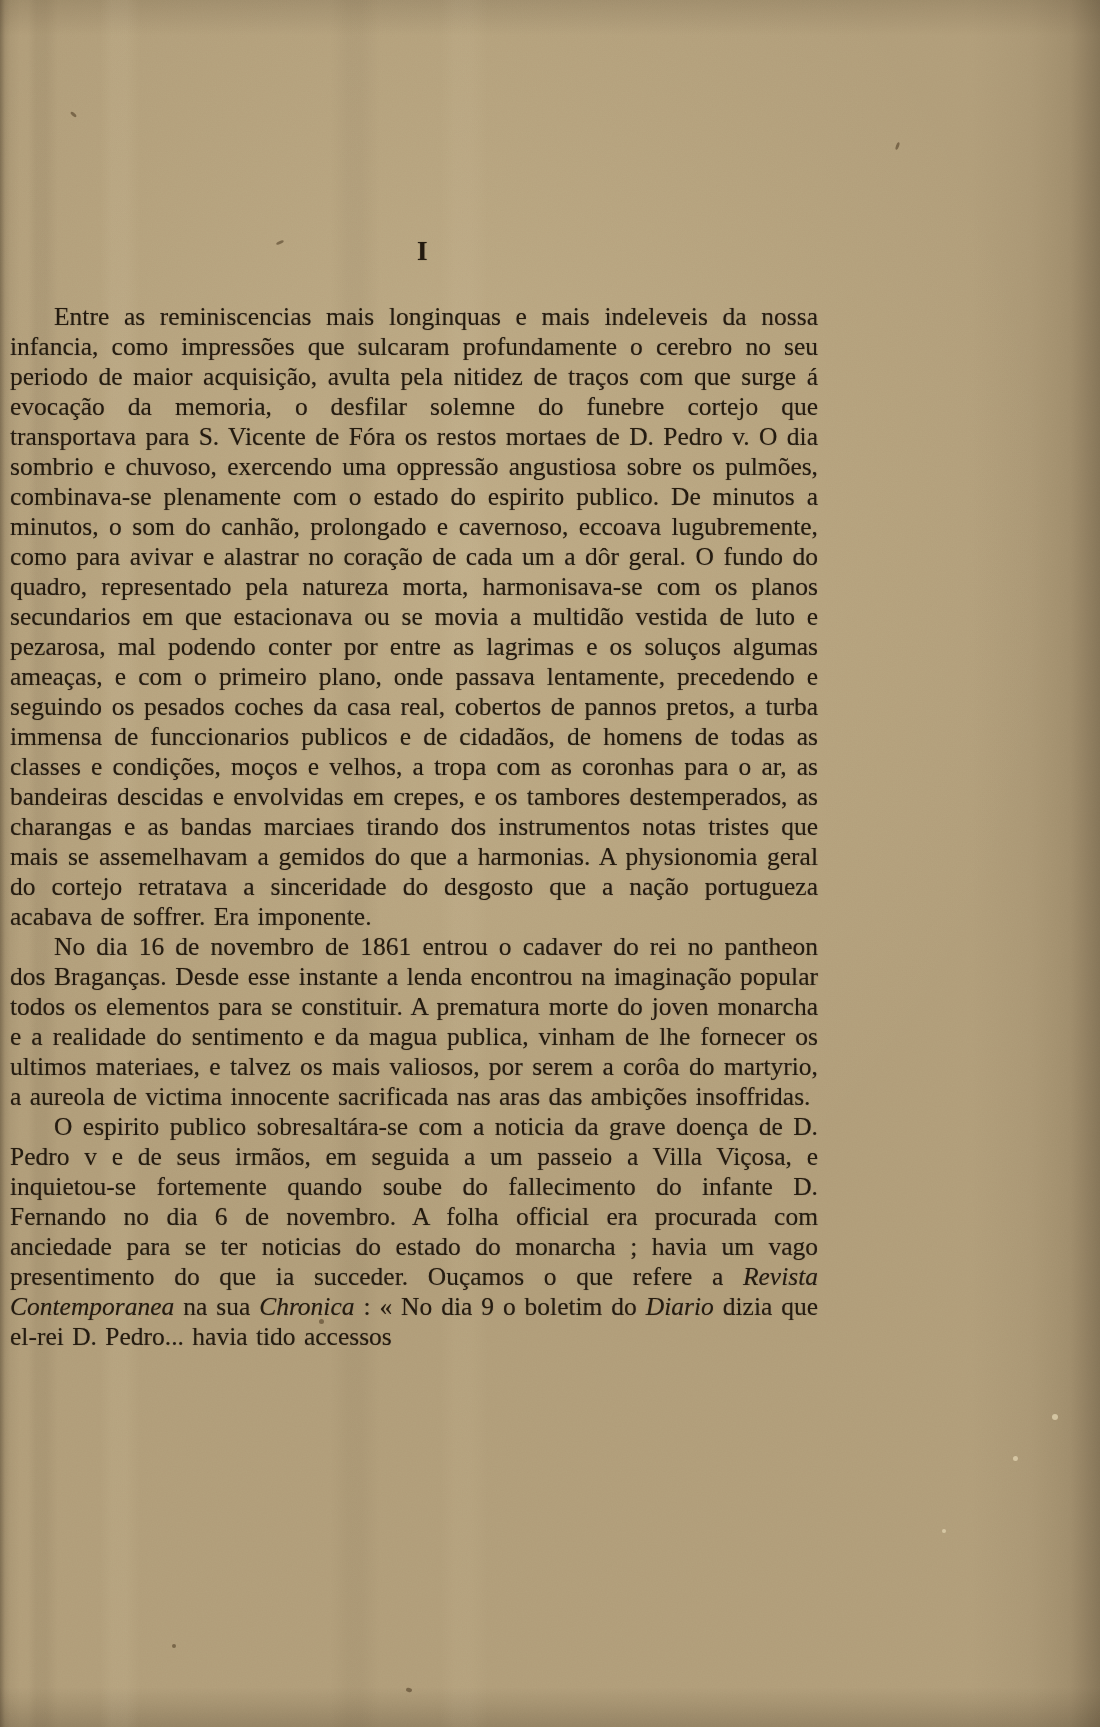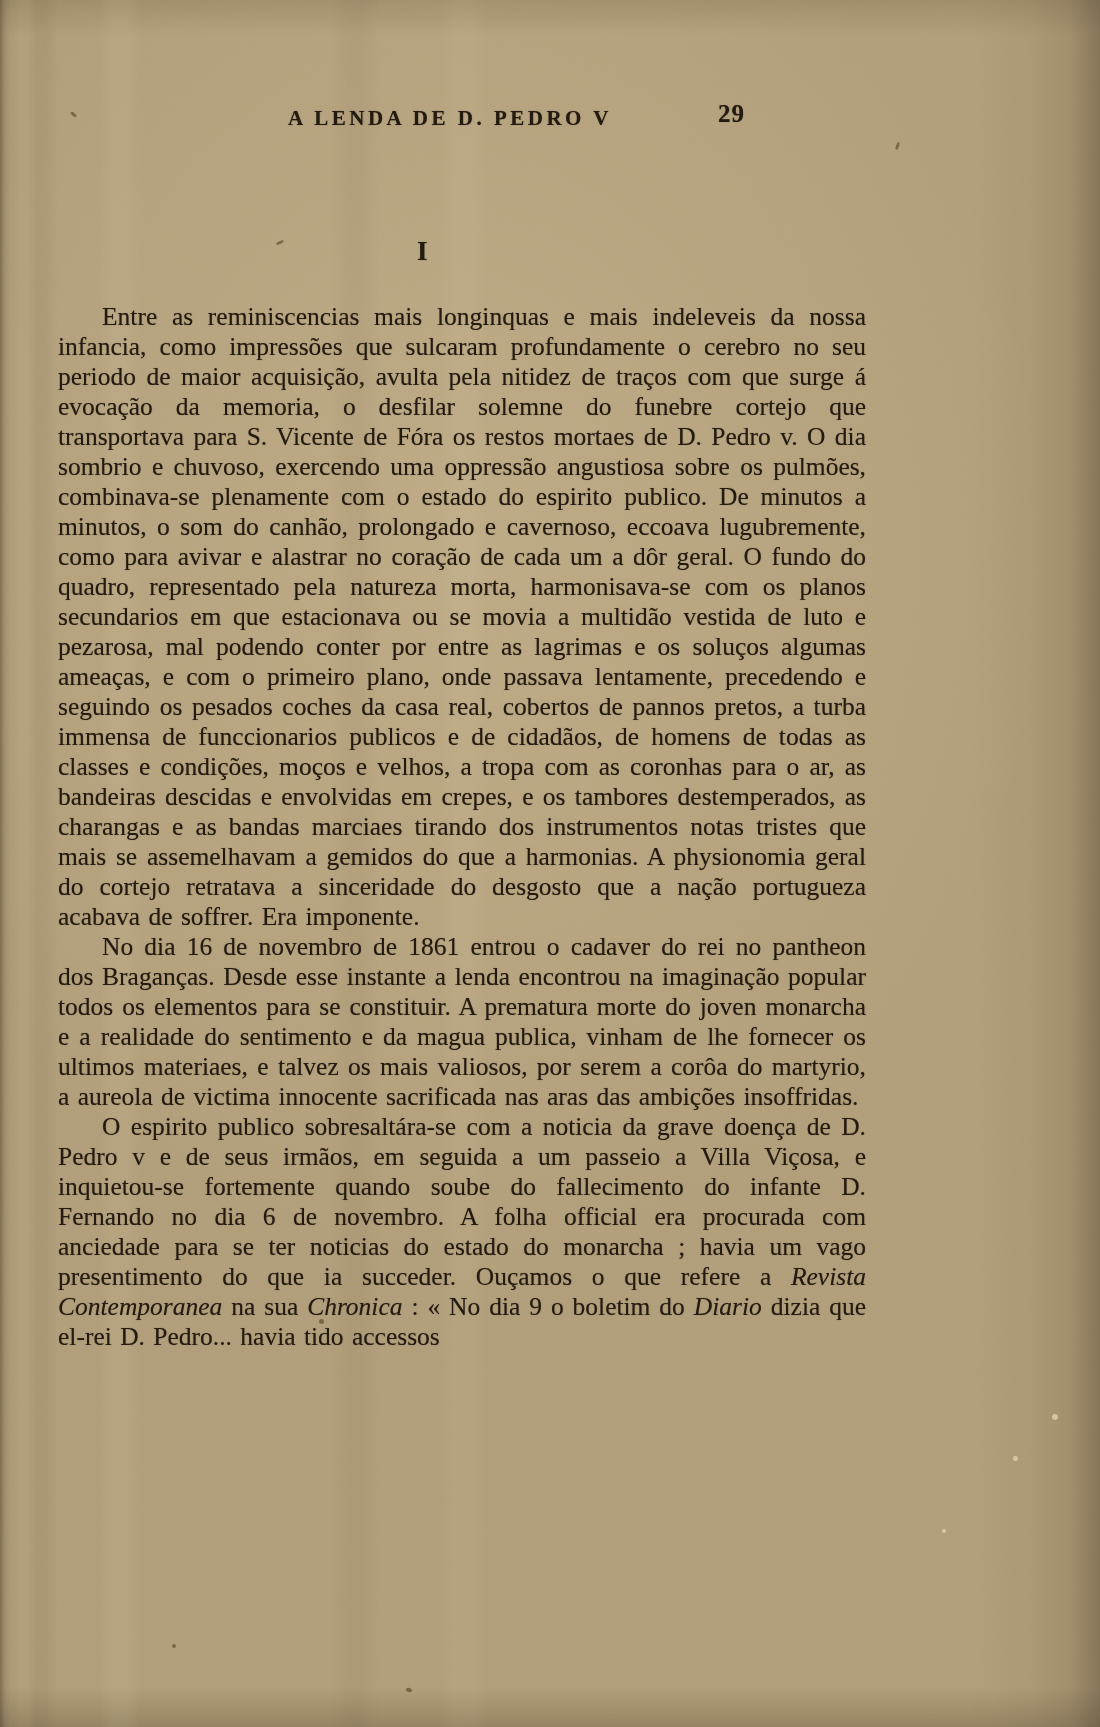--- a/index.html
+++ b/index.html
@@ -46,21 +46,20 @@
   .section-marker{
     position:absolute;left:417px;top:236px;
     font-size:27px;font-weight:700;
     text-shadow:0 0 1px rgba(35,25,15,.55);
   }
   .text-block{
     position:absolute;left:10px;top:302px;width:808px;
     font-size:25.5px;line-height:30px;word-spacing:2px;
     text-align:justify;
     text-shadow:0 0 1px rgba(35,25,15,.45);
-    margin-left:48px;
   }
   .para{margin:0;text-indent:44px;}
   .it{font-style:italic;}
   .speck{position:absolute;border-radius:50%;pointer-events:none;}
   .speck.dark{background:rgba(74,56,32,.55);}
   .speck.light{background:rgba(226,212,178,.75);}
   .s1{left:70px;top:113px;width:7px;height:3px;transform:rotate(40deg);}
   .s2{left:276px;top:241px;width:8px;height:3px;transform:rotate(-25deg);}
   .s3{left:319px;top:1319px;width:5px;height:5px;}
   .s4{left:172px;top:1644px;width:4px;height:4px;}
@@ -86,24 +85,20 @@
   <div class="speck dark s1"></div>
   <div class="speck dark s2"></div>
   <div class="speck dark s3"></div>
   <div class="speck dark s4"></div>
   <div class="speck dark s5"></div>
   <div class="speck light s6"></div>
   <div class="speck light s7"></div>
   <div class="speck light s8"></div>
   <div class="speck dark s9"></div>
 
-  <header class="page-header">
-    <span class="running-title">A LENDA DE D. PEDRO V</span>
-    <span class="page-number">29</span>
-  </header>
 
   <div class="section-marker">I</div>
 
   <main class="text-block">
       <p class="para"><span class="">Entre as reminiscencias mais longinquas e mais indeleveis da nossa infancia, como impressões que sulcaram profundamente o cerebro no seu periodo de maior acquisição, avulta pela nitidez de traços com que surge á evocação da memoria, o desfilar solemne do funebre cortejo que transportava para S. Vicente de Fóra os restos mortaes de D. Pedro v. O dia sombrio e chuvoso, exercendo uma oppressão angustiosa sobre os pulmões, combinava-se plenamente com o estado do espirito publico. De minutos a minutos, o som do canhão, prolongado e cavernoso, eccoava lugubremente, como para avivar e alastrar no coração de cada um a dôr geral. O fundo do quadro, representado pela natureza morta, harmonisava-se com os planos secundarios em que estacionava ou se movia a multidão vestida de luto e pezarosa, mal podendo conter por entre as lagrimas e os soluços algumas ameaças, e com o primeiro plano, onde passava lentamente, precedendo e seguindo os pesados coches da casa real, cobertos de pannos pretos, a turba immensa de funccionarios publicos e de cidadãos, de homens de todas as classes e condições, moços e velhos, a tropa com as coronhas para o ar, as bandeiras descidas e envolvidas em crepes, e os tambores destemperados, as charangas e as bandas marciaes tirando dos instrumentos notas tristes que mais se assemelhavam a gemidos do que a harmonias. A physionomia geral do cortejo retratava a sinceridade do desgosto que a nação portugueza acabava de soffrer. Era imponente.</span></p>
       <p class="para"><span class="">No dia 16 de novembro de 1861 entrou o cadaver do rei no pantheon dos Braganças. Desde esse instante a lenda encontrou na imaginação popular todos os elementos para se constituir. A prematura morte do joven monarcha e a realidade do sentimento e da magua publica, vinham de lhe fornecer os ultimos materiaes, e talvez os mais valiosos, por serem a corôa do martyrio, a aureola de victima innocente sacrificada nas aras das ambições insoffridas.</span></p>
       <p class="para"><span class="">O espirito publico sobresaltára-se com a noticia da grave doença de D. Pedro v e de seus irmãos, em seguida a um passeio a Villa Viçosa, e inquietou-se fortemente quando soube do fallecimento do infante D. Fernando no dia 6 de novembro. A folha official era procurada com anciedade para se ter noticias do estado do monarcha&nbsp;; havia um vago presentimento do que ia succeder. Ouçamos o que refere a </span><span class="it">Revista Contemporanea</span><span class=""> na sua </span><span class="it">Chronica</span><span class="">&nbsp;: «&nbsp;No dia 9 o boletim do </span><span class="it">Diario</span><span class=""> dizia que el-rei D. Pedro... havia tido accessos</span></p>
     </main>
 
 </div>

